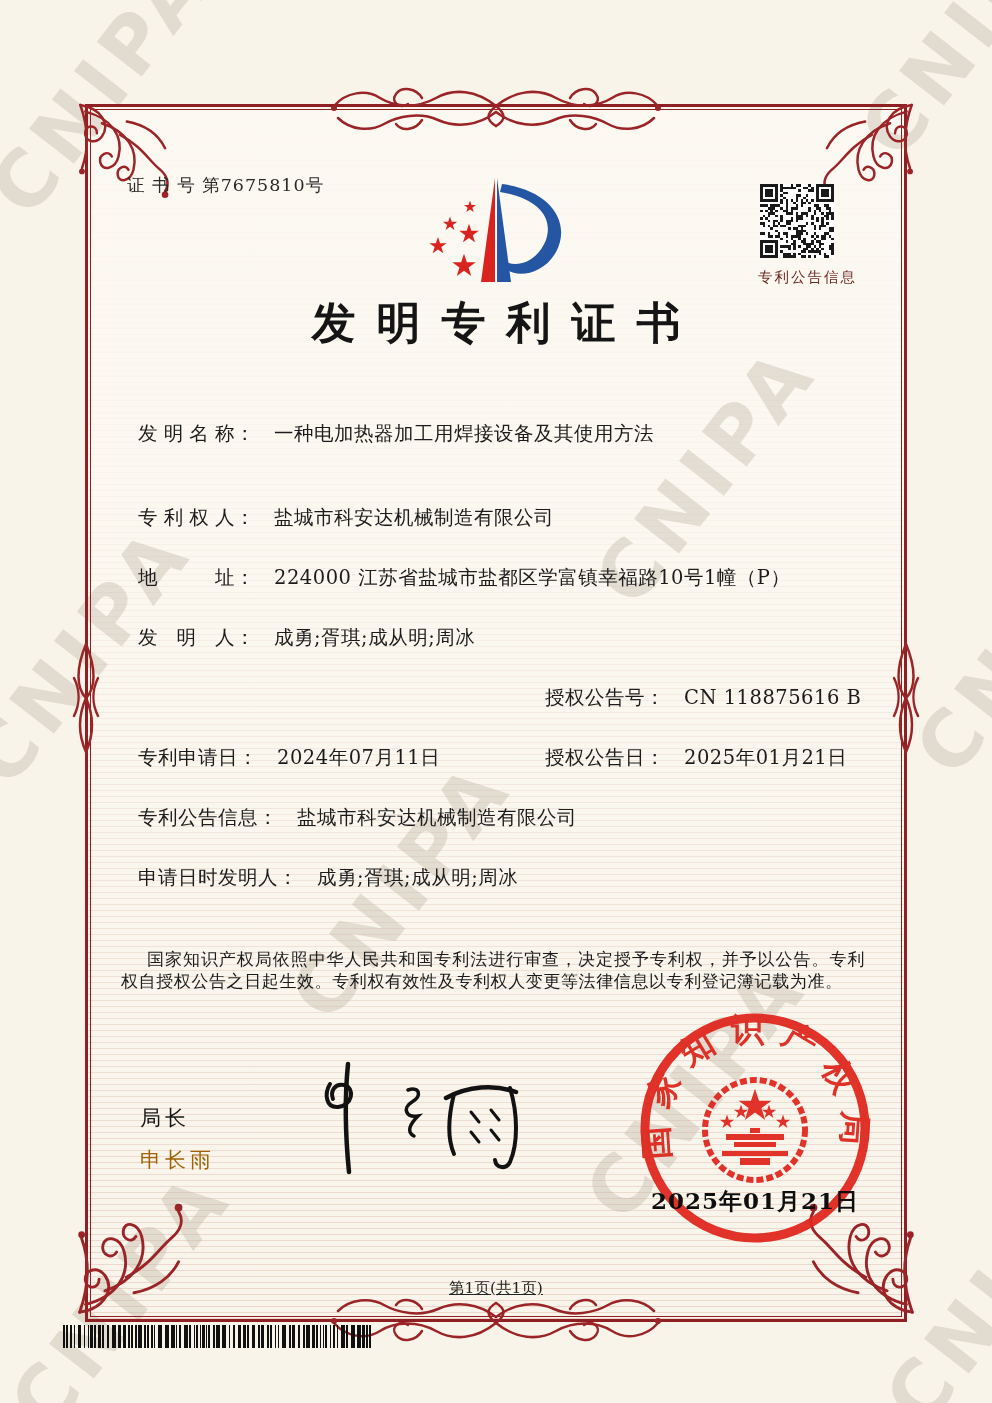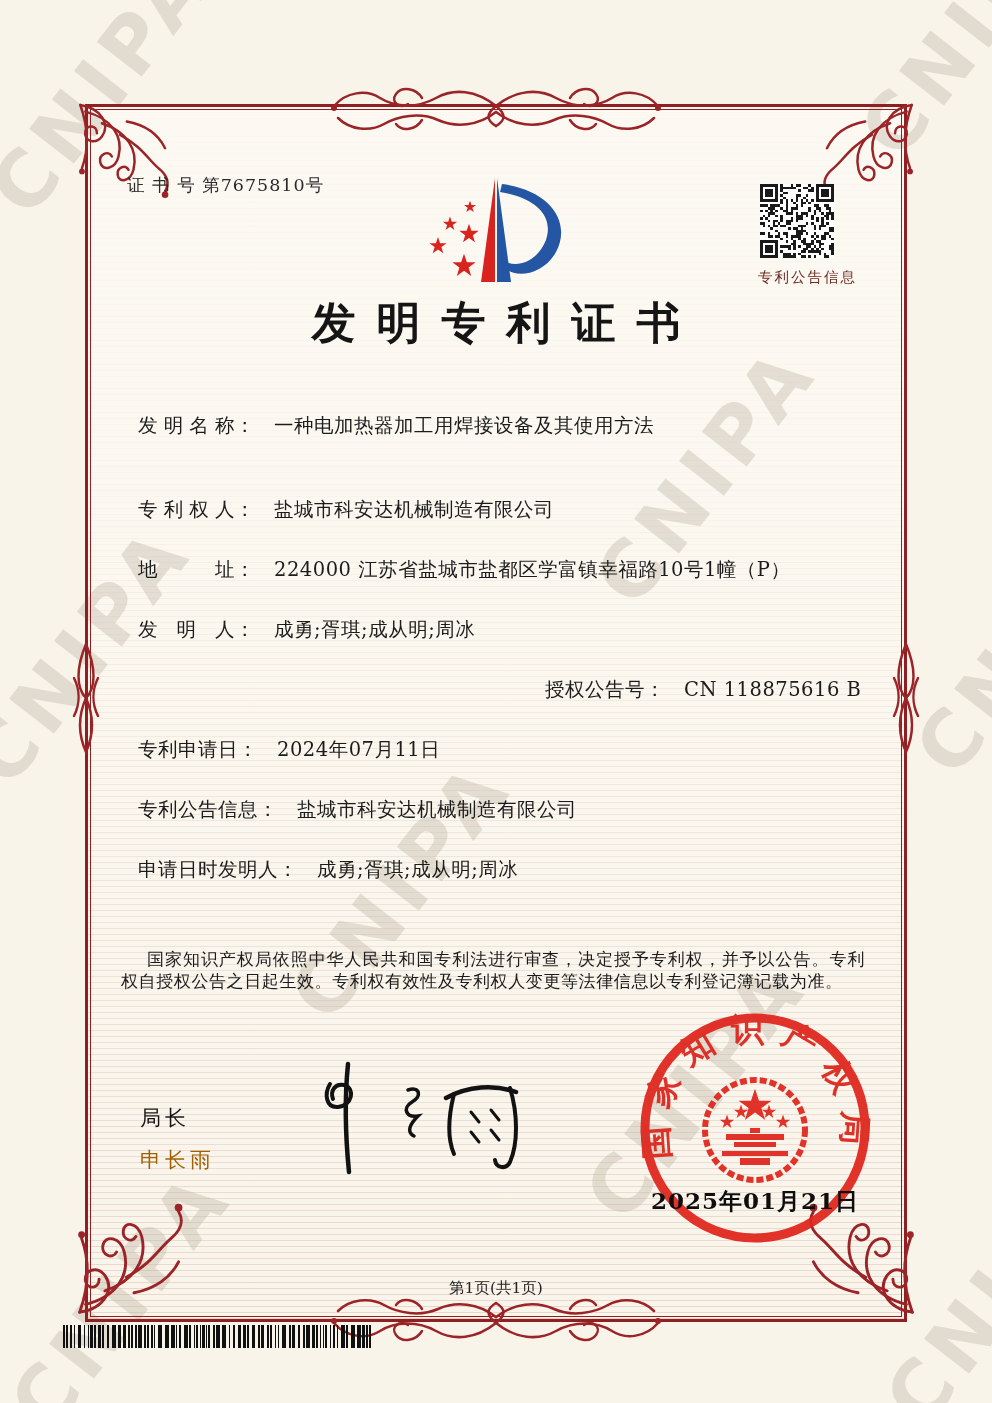--- a/index.html
+++ b/index.html
@@ -27,39 +27,39 @@
   
   .cert-no{position:absolute;left:127px;top:173px;font-size:17.5px;letter-spacing:1px;color:#2a2a2a;z-index:5;}
   .title{position:absolute;left:0;right:0;top:294px;text-align:center;font-size:44px;font-weight:700;
          letter-spacing:21px;text-indent:21px;color:#151515;z-index:5;}
   .logo{position:absolute;left:420px;top:164px;width:156px;height:128px;z-index:5;}
   .qr{position:absolute;left:760px;top:184px;width:74px;height:74px;z-index:5;background:#fff;}
   .qr-label{position:absolute;left:737px;top:268px;width:120px;text-align:right;font-size:14.5px;
             letter-spacing:2px;color:#6e2a24;z-index:5;}
 
   .row{position:absolute;left:138px;font-size:19.5px;letter-spacing:.5px;white-space:nowrap;z-index:5;color:#1c1c1c;}
-  .row .lbl{display:inline-block;vertical-align:bottom;}
+  .row .lbl{display:inline-block;vertical-align:bottom;margin-top:8px;}
   .row .lbl.j{width:97px;text-align:justify;text-align-last:justify;}
   .row .val{margin-left:19px;text-align:right;}
   .row2{left:545px;}
 
   .legal{position:absolute;left:121px;top:948px;width:744px;font-size:17px;line-height:22px;
          letter-spacing:.6px;text-align:justify;text-indent:26px;color:#1b1b1b;z-index:5;}
 
   .sig-title{position:absolute;left:140px;top:1104px;font-family:"DejaVu Sans","Liberation Sans",sans-serif;
              font-size:21px;letter-spacing:4px;color:#141414;z-index:5;}
   .sig-name{position:absolute;left:140px;top:1146px;font-family:"DejaVu Sans","Liberation Sans",sans-serif;
             font-size:21px;letter-spacing:4px;color:#a16207;z-index:5;}
   .sig-script{position:absolute;left:288px;top:1058px;width:250px;height:120px;z-index:5;}
 
   .seal{position:absolute;left:633px;top:1006px;width:244px;height:244px;z-index:6;}
   .seal-date{position:absolute;left:633px;top:1186px;width:244px;text-align:center;font-size:23px;
              font-weight:700;color:#0e0e0e;letter-spacing:1px;z-index:7;}
 
-  .footer{position:absolute;left:0;right:0;top:1278px;text-align:center;font-size:15.5px;color:#222;z-index:5;}
+  .footer{position:absolute;left:0;right:0;top:1278px;text-align:center;font-size:15.5px;color:#222;z-index:5;text-decoration:underline;}
   .barcode{position:absolute;left:63px;top:1325px;width:313px;height:23px;z-index:5;}
 </style>
 </head>
 <body>
 
 <div id="page">
 
   <svg width="0" height="0" style="position:absolute" aria-hidden="true">
     <defs>
       <path id="st5" d="M0,-15 L3.5,-4.6 L14.3,-4.6 L5.6,1.8 L8.8,12.1 L0,5.7 L-8.8,12.1 L-5.6,1.8 L-14.3,-4.6 L-3.5,-4.6 Z"></path>
@@ -444,20 +444,23 @@
   </div>
   <div class="row" style="top:616px">
     <span class="lbl j">发明人</span><span>：</span><span class="val">成勇;胥琪;成从明;周冰</span>
   </div>
   <div class="row row2" style="top:676px">
     <span class="lbl">授权公告号</span><span>：</span><span class="val">CN 118875616 B</span>
   </div>
   <div class="row" style="top:736px">
     <span class="lbl">专利申请日</span><span>：</span><span class="val">2024年07月11日</span>
   </div>
+  <div class="row row2" style="top:736px">
+    <span class="lbl">授权公告日</span><span>：</span><span class="val">2025年01月21日</span>
+  </div>
   <div class="row" style="top:796px">
     <span class="lbl">专利公告信息</span><span>：</span><span class="val">盐城市科安达机械制造有限公司</span>
   </div>
   <div class="row" style="top:856px">
     <span class="lbl">申请日时发明人</span><span>：</span><span class="val">成勇;胥琪;成从明;周冰</span>
   </div>
 
   <p class="legal" style="margin:0">国家知识产权局依照中华人民共和国专利法进行审查，决定授予专利权，并予以公告。专利权自授权公告之日起生效。专利权有效性及专利权人变更等法律信息以专利登记簿记载为准。</p>
 
   <div class="sig-title">局长</div>

